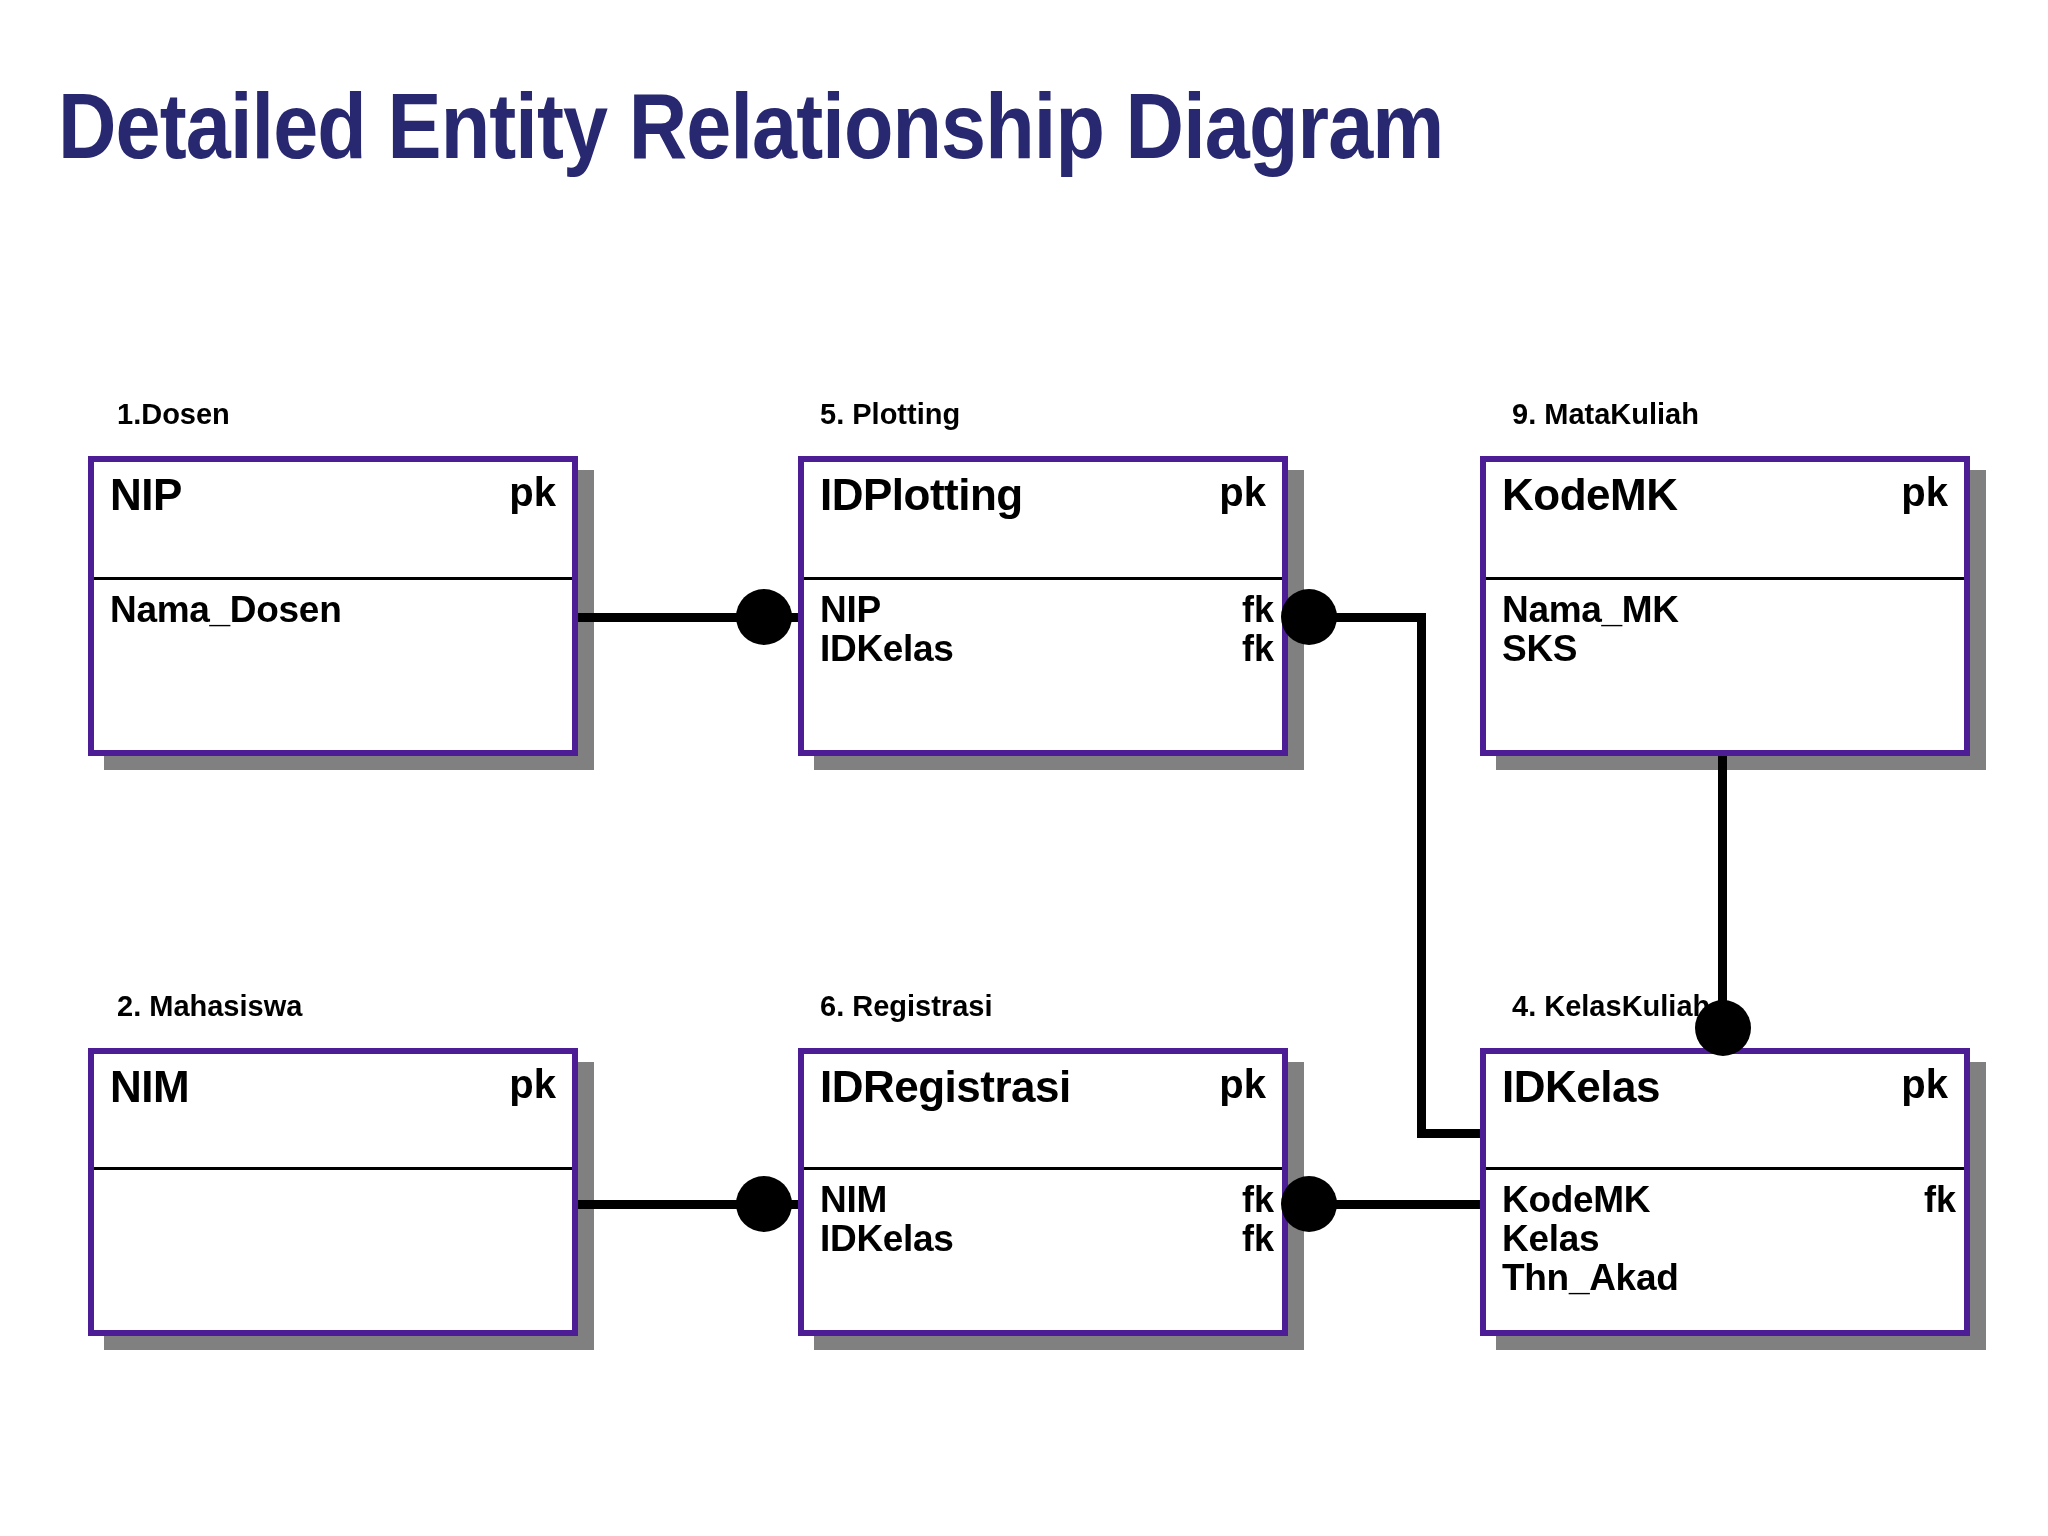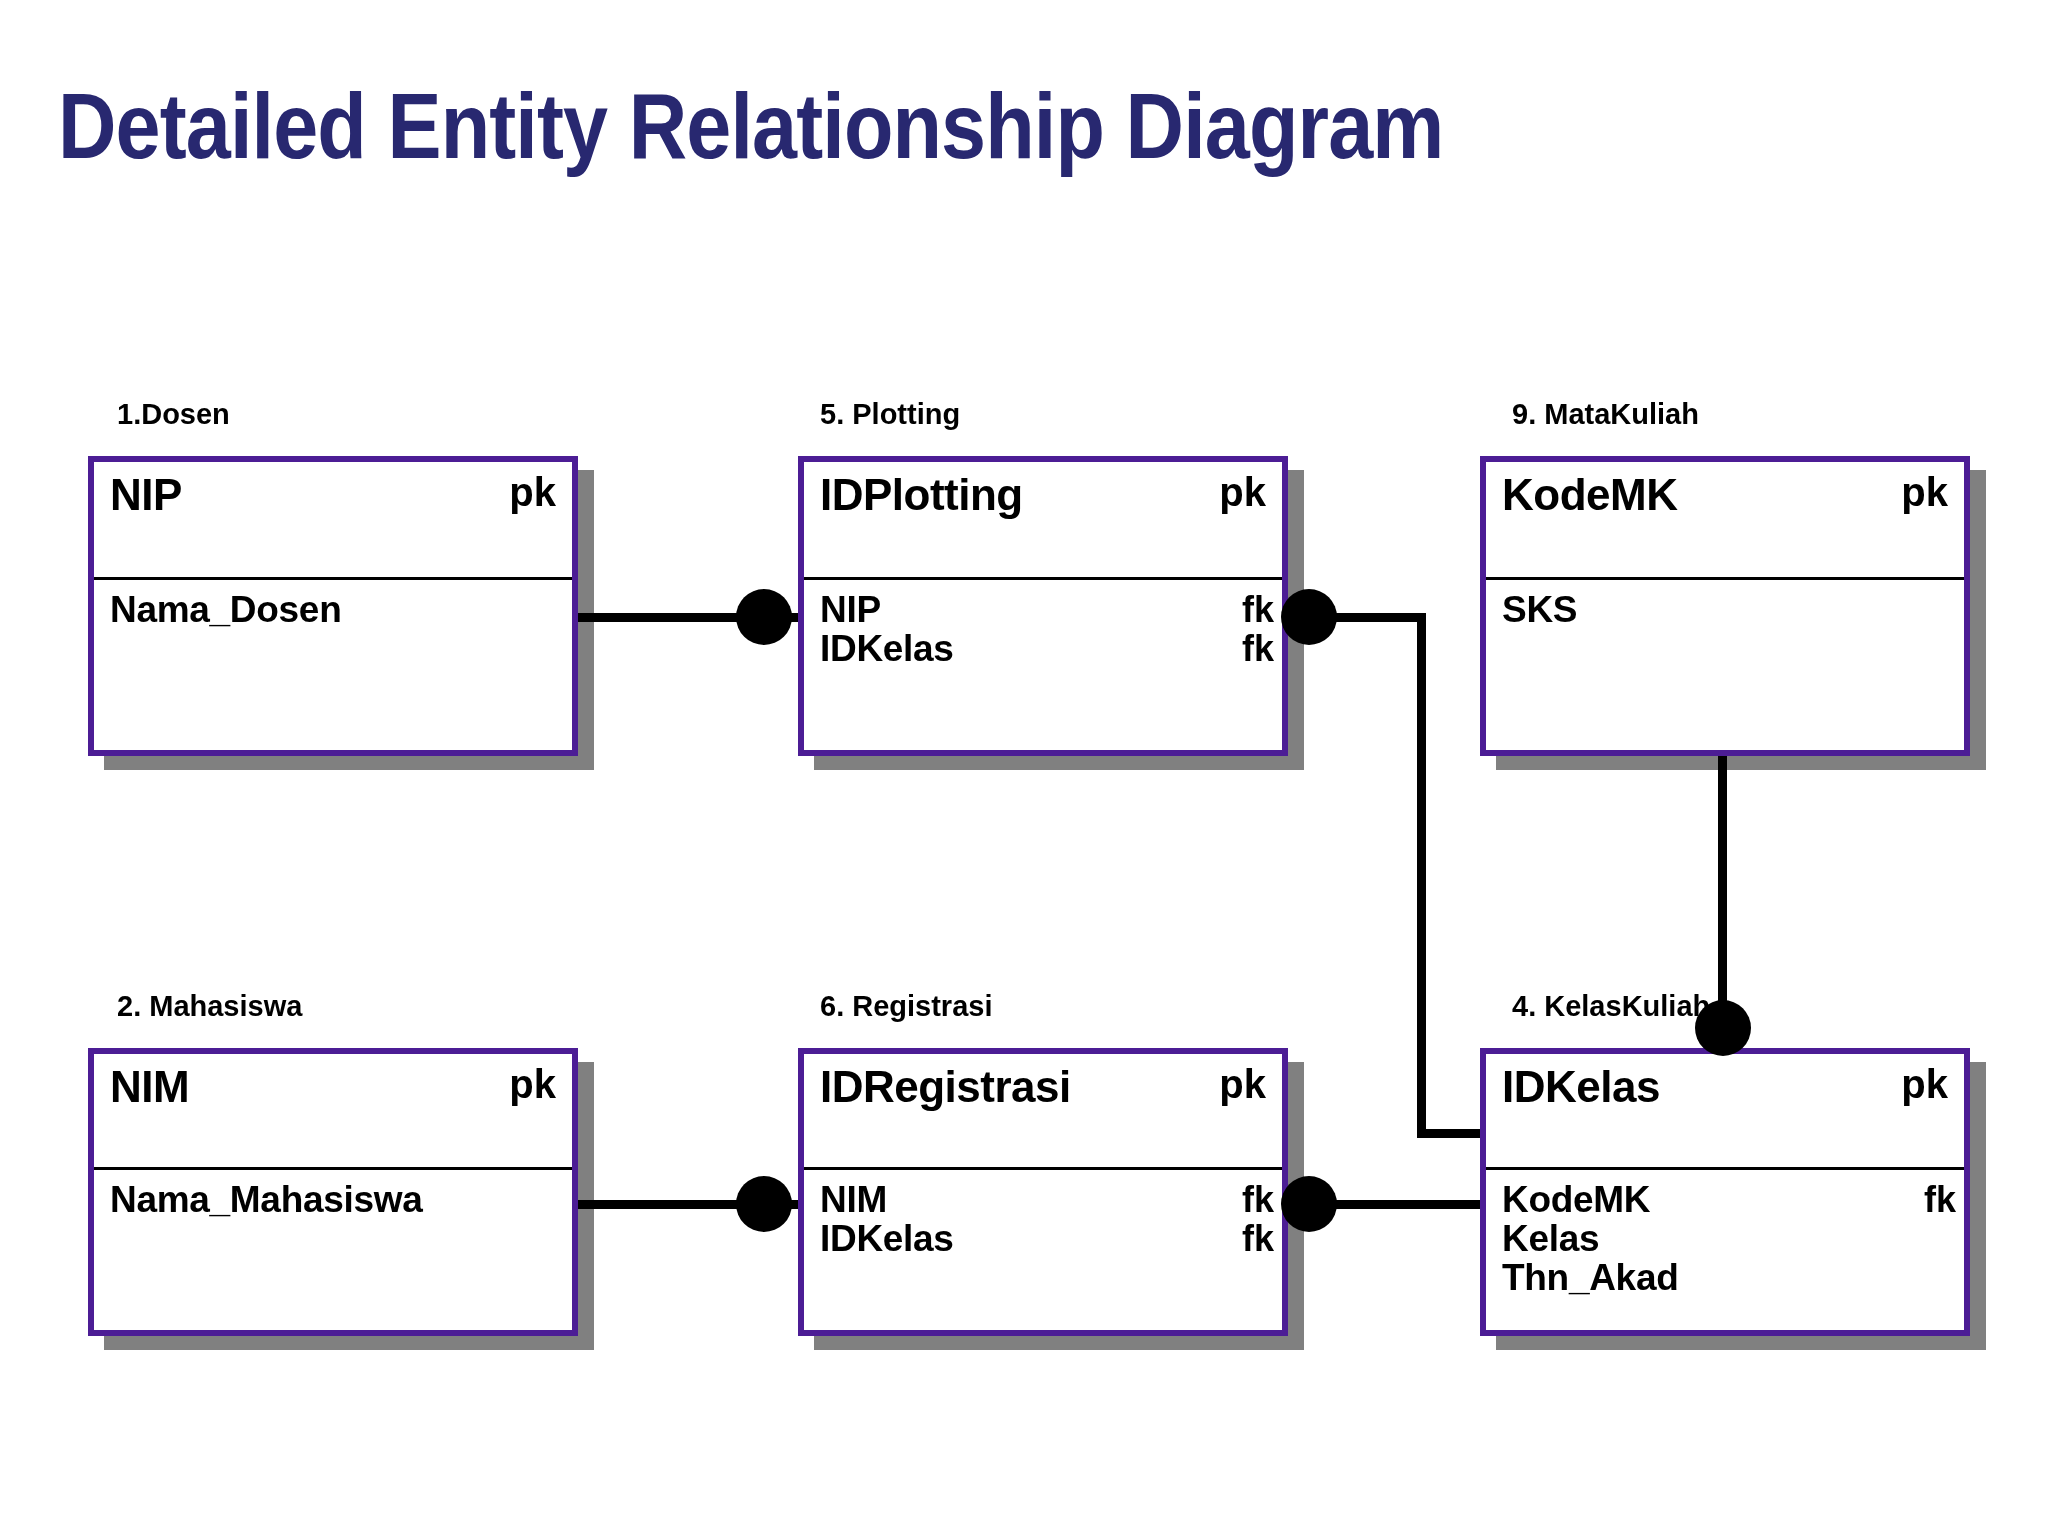--- a/index.html
+++ b/index.html
@@ -150,39 +150,37 @@
 
   <div class="entity-caption" style="left:1512px; top:400px;">9. MataKuliah</div>
   <div class="entity-shadow" style="left:1496px; top:470px; width:490px; height:300px;"></div>
   <div class="entity" style="left:1480px; top:456px; width:490px; height:300px;">
     <div class="entity-head" style="height:118px;">
       <span class="attr-name">KodeMK</span>
       <span class="attr-key">pk</span>
     </div>
     <div class="entity-body">
       <div class="attr-row">
+        <span class="attr-name">Nama_MK</span>
+        <span class="attr-key"></span>
+      </div>
+      <div class="attr-row">
         <span class="attr-name">SKS</span>
         <span class="attr-key"></span>
       </div>
     </div>
   </div>
 
   <div class="entity-caption" style="left:117px; top:992px;">2. Mahasiswa</div>
   <div class="entity-shadow" style="left:104px; top:1062px; width:490px; height:288px;"></div>
   <div class="entity" style="left:88px; top:1048px; width:490px; height:288px;">
     <div class="entity-head" style="height:116px;">
       <span class="attr-name">NIM</span>
       <span class="attr-key">pk</span>
     </div>
-    <div class="entity-body">
-      <div class="attr-row">
-        <span class="attr-name">Nama_Mahasiswa</span>
-        <span class="attr-key"></span>
-      </div>
-    </div>
   </div>
 
   <div class="entity-caption" style="left:820px; top:992px;">6. Registrasi</div>
   <div class="entity-shadow" style="left:814px; top:1062px; width:490px; height:288px;"></div>
   <div class="entity" style="left:798px; top:1048px; width:490px; height:288px;">
     <div class="entity-head" style="height:116px;">
       <span class="attr-name">IDRegistrasi</span>
       <span class="attr-key">pk</span>
     </div>
     <div class="entity-body">

